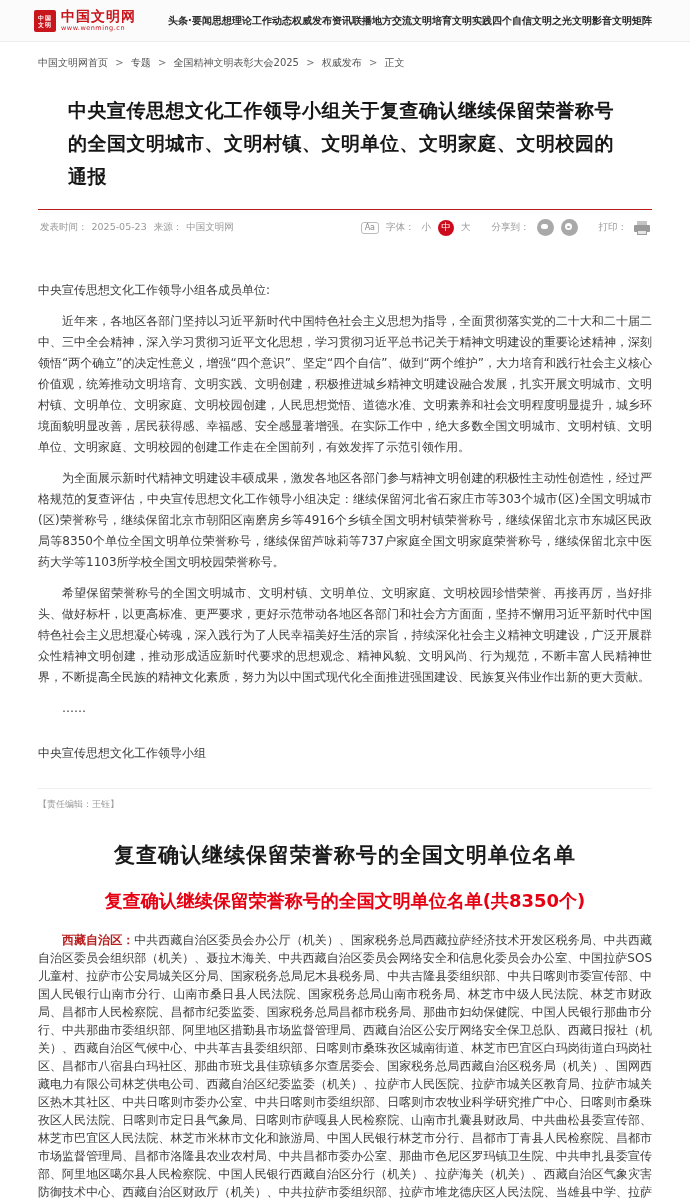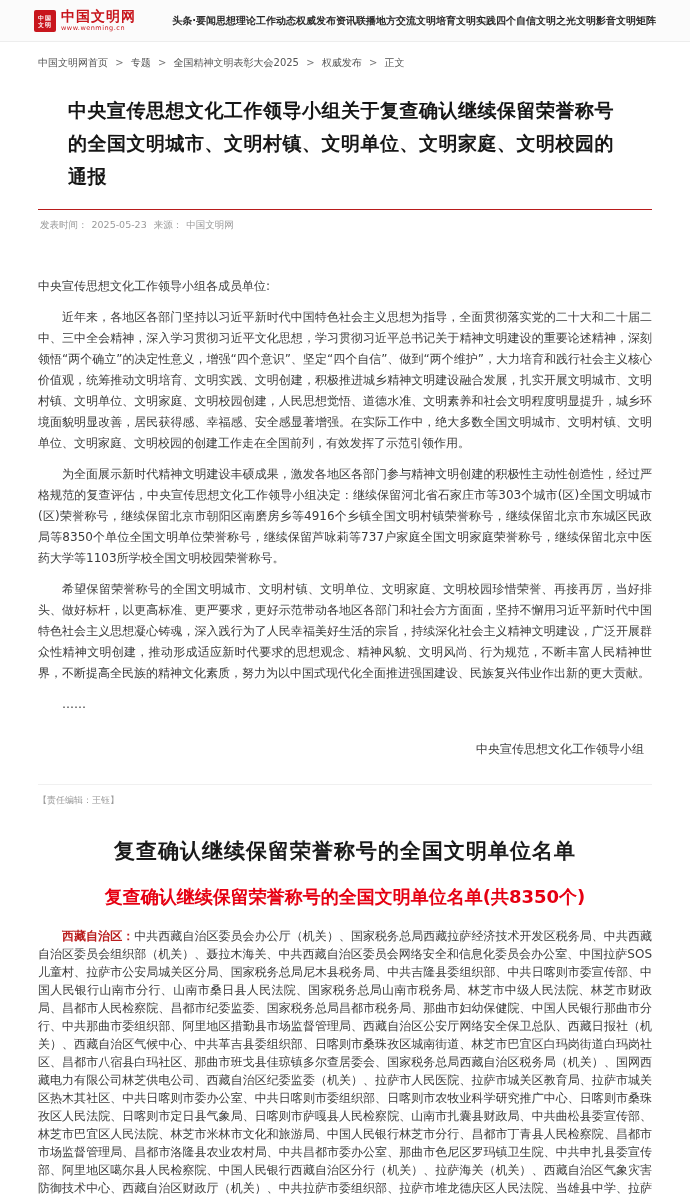--- a/index.html
+++ b/index.html
@@ -17,21 +17,21 @@
   .logo { display:flex; align-items:center; gap:5px; flex:0 0 auto; }
   .logo-seal {
     width:22px; height:22px; background:#c8161d; border-radius:2px;
     color:#fff; font-size:6px; line-height:7px; text-align:center;
     display:flex; align-items:center; justify-content:center; font-weight:bold;
     letter-spacing:1px; padding:1px;
   }
   .logo-txt { display:flex; flex-direction:column; line-height:1; }
   .logo-title { color:#c8161d; font-weight:bold; font-size:14px; letter-spacing:1px; }
   .logo-url { color:#c8161d; font-size:6.5px; margin-top:2px; letter-spacing:.5px; }
-  .nav { display:flex; flex:1; justify-content:flex-end; margin-left:28px; }
+  .nav { display:flex; flex:1; justify-content:center; margin-left:28px; }
   .nav a { font-size:10px; font-weight:bold; color:#2b2b2b; text-decoration:none; white-space:nowrap; }
   
   .breadcrumb { padding:14px 38px 10px; font-size:10px; color:#555; }
   .breadcrumb a { color:#555; text-decoration:none; }
   .breadcrumb .sep { margin:0 4px; color:#777; }
   
   .content { padding:0 38px 16px; }
   .art-title {
     margin:14px 30px 0; text-align:left; font-size:19px; font-weight:bold;
     color:#161616; line-height:33px; letter-spacing:.5px;
@@ -67,21 +67,21 @@
   }
   .printer-icon { width:16px; height:14px; position:relative; display:inline-block; cursor:pointer; }
   .printer-icon .tray { position:absolute; left:0; top:4px; width:16px; height:7px; background:#9a9a9a; border-radius:1px; }
   .printer-icon .paper { position:absolute; left:3px; top:0; width:10px; height:4px; background:#c4c4c4; }
   .printer-icon .out { position:absolute; left:3px; top:9px; width:10px; height:5px; background:#e6e6e6; border:1px solid #9a9a9a; }
   .gap-lg { margin-left:14px; }
   
   .art-body { margin-top:36px; font-size:12px; line-height:21px; color:#3c3c3c; }
   .art-body p { text-align:justify; margin-bottom:10px; }
   .art-body p.indent { text-indent:2em; }
-  .sign-block { margin-top:26px; text-align:right; font-size:12px; color:#3c3c3c; padding-right:8px; }
+  .sign-block { margin-top:26px; text-align:left; font-size:12px; color:#3c3c3c; padding-right:8px; }
   .sign-block .date { margin-top:22px; }
   .editor-line {
     margin-top:26px; padding-top:9px; border-top:1px solid #f0f0f0;
     font-size:9px; color:#9a9a9a;
   }
   
   .list-heading {
     margin:30px 0 20px; text-align:center; font-size:21px; font-weight:bold;
     color:#1a1a1a; letter-spacing:1px;
   }
@@ -132,20 +132,36 @@
 
 <main class="content">
 
   <h1 class="art-title">中央宣传思想文化工作领导小组关于复查确认继续保留荣誉称号的全国文明城市、文明村镇、文明单位、文明家庭、文明校园的通报</h1>
 
   <div class="meta-row">
     <div class="meta-left">
       <span>发表时间：</span><span>2025-05-23</span>
       <span>来源：</span><span>中国文明网</span>
     </div>
+    <div class="meta-right">
+      <span class="aa-box">Aa</span>
+      <span>字体：</span>
+      <span class="fs-btn">小</span>
+      <span class="fs-btn active">中</span>
+      <span class="fs-btn">大</span>
+      <span class="gap-lg">分享到：</span>
+      <span class="circle-icon"></span>
+      <span class="circle-icon weibo"></span>
+      <span class="gap-lg">打印：</span>
+      <span class="printer-icon">
+          <span class="paper"></span>
+          <span class="tray"></span>
+          <span class="out"></span>
+        </span>
+    </div>
   </div>
 
   <div class="art-body">
     <p>中央宣传思想文化工作领导小组各成员单位:</p>
     <p class="indent">近年来，各地区各部门坚持以习近平新时代中国特色社会主义思想为指导，全面贯彻落实党的二十大和二十届二中、三中全会精神，深入学习贯彻习近平文化思想，学习贯彻习近平总书记关于精神文明建设的重要论述精神，深刻领悟“两个确立”的决定性意义，增强“四个意识”、坚定“四个自信”、做到“两个维护”，大力培育和践行社会主义核心价值观，统筹推动文明培育、文明实践、文明创建，积极推进城乡精神文明建设融合发展，扎实开展文明城市、文明村镇、文明单位、文明家庭、文明校园创建，人民思想觉悟、道德水准、文明素养和社会文明程度明显提升，城乡环境面貌明显改善，居民获得感、幸福感、安全感显著增强。在实际工作中，绝大多数全国文明城市、文明村镇、文明单位、文明家庭、文明校园的创建工作走在全国前列，有效发挥了示范引领作用。</p>
     <p class="indent">为全面展示新时代精神文明建设丰硕成果，激发各地区各部门参与精神文明创建的积极性主动性创造性，经过严格规范的复查评估，中央宣传思想文化工作领导小组决定：继续保留河北省石家庄市等303个城市(区)全国文明城市(区)荣誉称号，继续保留北京市朝阳区南磨房乡等4916个乡镇全国文明村镇荣誉称号，继续保留北京市东城区民政局等8350个单位全国文明单位荣誉称号，继续保留芦咏莉等737户家庭全国文明家庭荣誉称号，继续保留北京中医药大学等1103所学校全国文明校园荣誉称号。</p>
     <p class="indent">希望保留荣誉称号的全国文明城市、文明村镇、文明单位、文明家庭、文明校园珍惜荣誉、再接再厉，当好排头、做好标杆，以更高标准、更严要求，更好示范带动各地区各部门和社会方方面面，坚持不懈用习近平新时代中国特色社会主义思想凝心铸魂，深入践行为了人民幸福美好生活的宗旨，持续深化社会主义精神文明建设，广泛开展群众性精神文明创建，推动形成适应新时代要求的思想观念、精神风貌、文明风尚、行为规范，不断丰富人民精神世界，不断提高全民族的精神文化素质，努力为以中国式现代化全面推进强国建设、民族复兴伟业作出新的更大贡献。</p>
     <p class="indent">……</p>
   </div>
 

